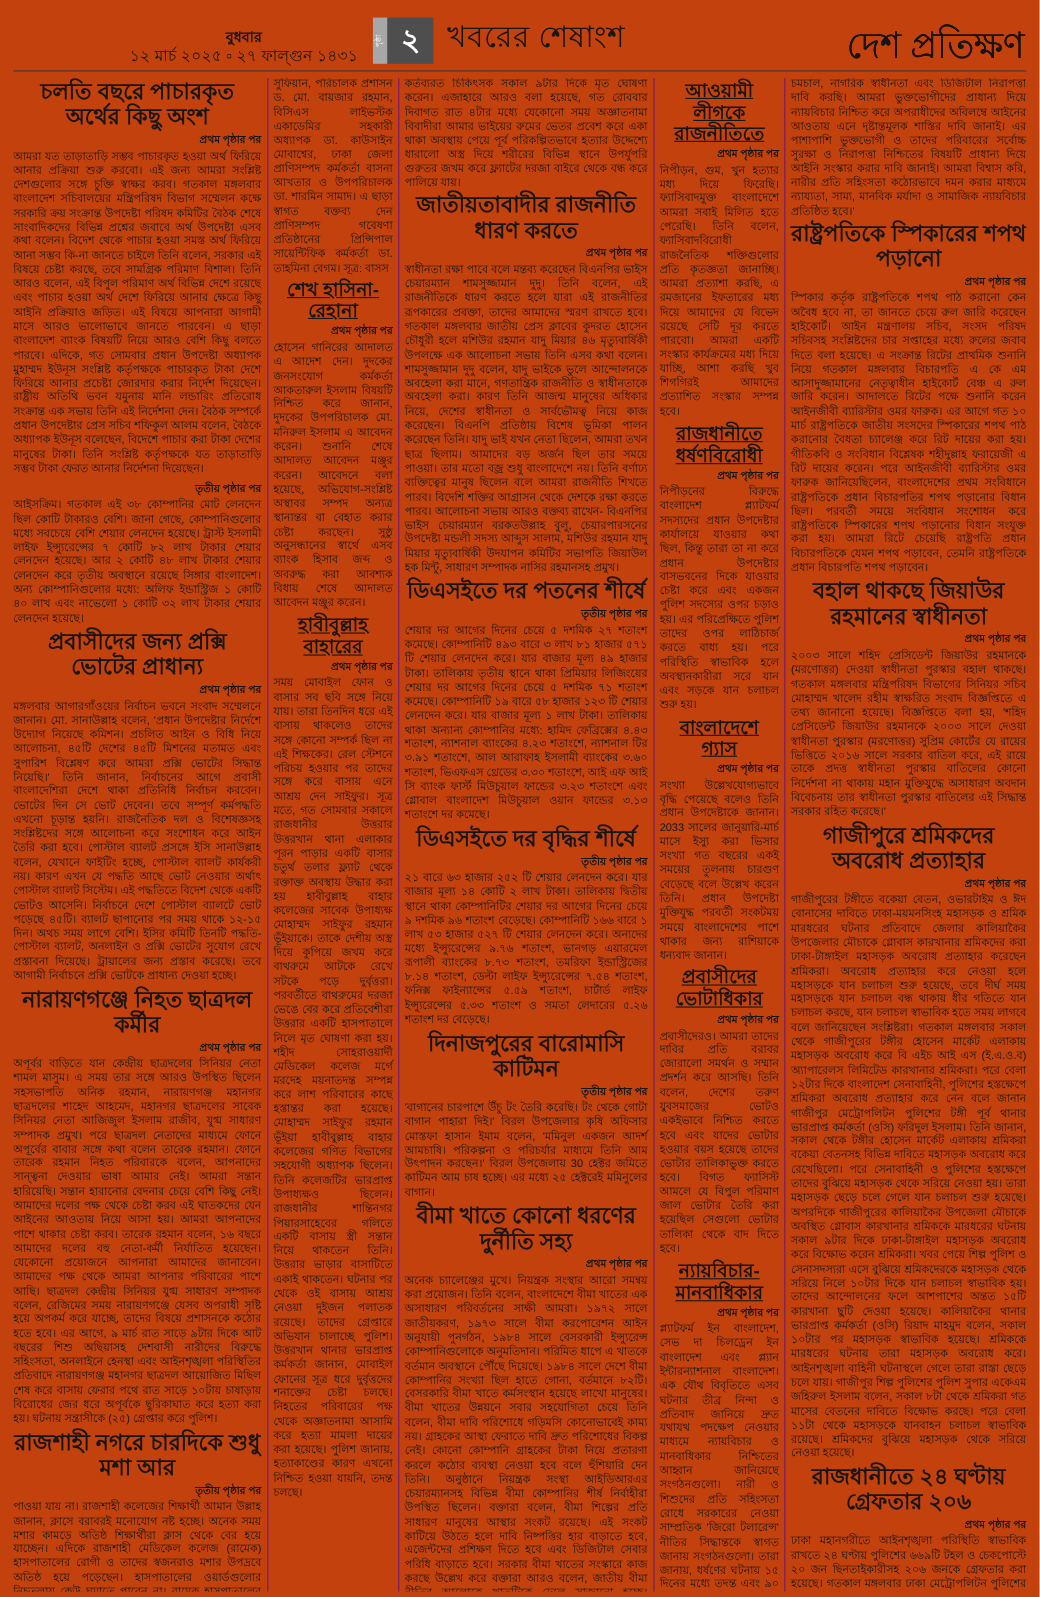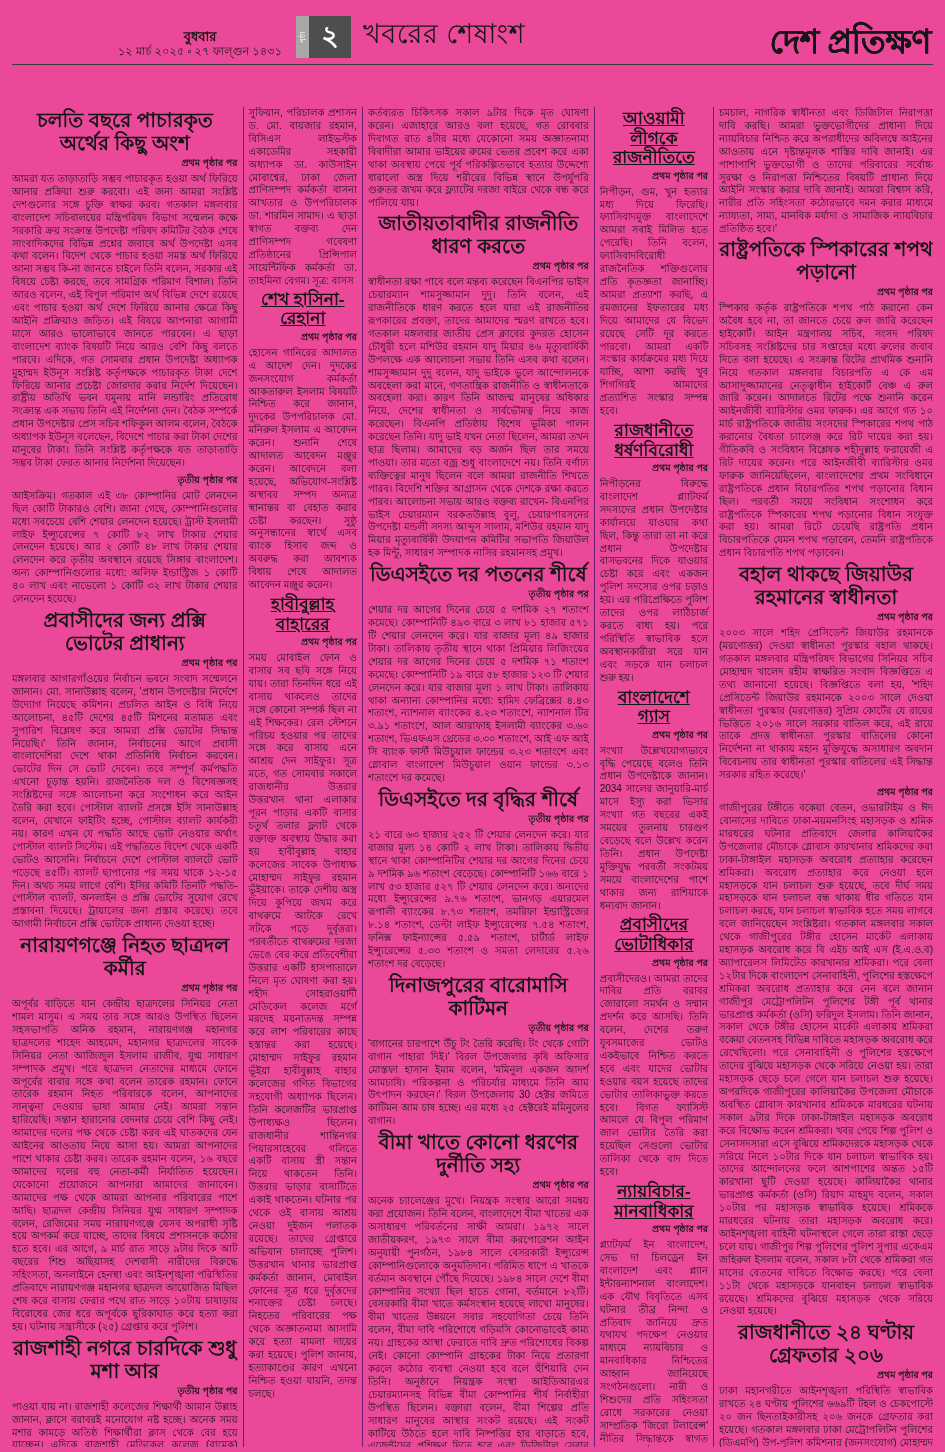--- a/index.html
+++ b/index.html
@@ -1,40 +1,40 @@
 <!DOCTYPE html>
 <html lang="bn"><head>
 <meta charset="utf-8">
 <style>
   html,body{margin:0;padding:0;background:#e8e8e8;}
   .page{
     position:relative;width:945px;height:1452px;margin:0 auto;
-    background:#ec4899;color:#161616;overflow:hidden;
+    background:#c2410c;color:#161616;overflow:hidden;
     font-family:"Liberation Sans","DejaVu Sans",sans-serif;
   }
   
   .hdr{display:flex;align-items:flex-end;padding:10px 14px 4px 14px;height:48px;}
   .hdr-date{margin-left:104px;text-align:center;line-height:1.15;}
   .hdr-day{font-weight:bold;font-size:13px;}
-  .hdr-dateline{font-size:11px;letter-spacing:.2px;text-align:center;}
+  .hdr-dateline{font-size:14px;letter-spacing:.2px;text-align:center;}
   .pagebox{display:flex;margin-left:14px;}
   .pagestrip{width:13px;height:42px;background:#a7a7a7;color:#fff;font-size:7px;
     display:flex;align-items:center;justify-content:center;
     writing-mode:vertical-rl;transform:rotate(180deg);}
   .pagenum{width:42px;height:42px;background:#4e4e4e;color:#fff;font-size:27px;
     font-weight:bold;display:flex;align-items:center;justify-content:center;}
   .section-title{font-size:27px;font-weight:normal;margin-left:12px;letter-spacing:.5px;}
   .logo-wrap{margin-left:auto;text-align:right;line-height:1;}
   .logo-tag{font-size:6.5px;color:#222;margin-bottom:1px;letter-spacing:.3px;}
-  .logo-name{font-size:33px;font-weight:bold;letter-spacing:-.5px;
+  .logo-name{font-size:33px;font-weight:normal;letter-spacing:-.5px;
     text-shadow:0 0 .6px #000;margin-top:28px;}
   .hdr-rule{border-top:1.5px solid #3a3a3a;margin:2px 12px 0 12px;}
   
   .cols{display:flex;align-items:stretch;padding:6px 12px 0 12px;height:1376px;overflow:hidden;}
-  .col{overflow:hidden;margin-top:36px;}
+  .col{overflow:hidden;}
   .col + .col{border-left:1px solid #701a75;}
   .c-wide{width:233px;padding-right:5px;}
   .c-narrow{width:112px;padding:0 5px;}
   .c-mid{width:228px;padding:0 5px;}
   .c-right{width:221px;padding-left:5px;}
   article{margin-bottom:3px;}
   .hl{margin:2px 0 0 0;text-align:center;font-weight:bold;line-height:1.15;}
   .hl-big{font-size:20px;}
   .hl-sm{font-size:17px;text-decoration:underline;}
   .cont{font-size:9.5px;font-weight:bold;text-align:right;margin:1px 0 2px 0;}
@@ -144,21 +144,21 @@
         <p class="body">নিপীড়ন, গুম, খুন হত্যার মধ্য দিয়ে ফিরেছি। ফ্যাসিবাদমুক্ত বাংলাদেশে আমরা সবাই মিলিত হতে পেরেছি। তিনি বলেন, ফ্যাসিবাদবিরোধী রাজনৈতিক শক্তিগুলোর প্রতি কৃতজ্ঞতা জানাচ্ছি। আমরা প্রত্যাশা করছি, এ রমজানের ইফতারের মধ্য দিয়ে আমাদের যে বিভেদ রয়েছে সেটি দূর করতে পারবো। আমরা একটি সংস্কার কার্যক্রমের মধ্য দিয়ে যাচ্ছি, আশা করছি খুব শিগগিরই আমাদের প্রত্যাশিত সংস্কার সম্পন্ন হবে।</p>
       </article>
       <article>
         <h2 class="hl hl-sm">রাজধানীতে ধর্ষণবিরোধী</h2>
         <div class="cont">প্রথম পৃষ্ঠার পর</div>
         <p class="body">নিপীড়নের বিরুদ্ধে বাংলাদেশ প্ল্যাটফর্ম সদস্যদের প্রধান উপদেষ্টার কার্যালয়ে যাওয়ার কথা ছিল, কিন্তু তারা তা না করে প্রধান উপদেষ্টার বাসভবনের দিকে যাওয়ার চেষ্টা করে এবং একজন পুলিশ সদস্যের ওপর চড়াও হয়। এর পরিপ্রেক্ষিতে পুলিশ তাদের ওপর লাঠিচার্জ করতে বাধ্য হয়। পরে পরিস্থিতি স্বাভাবিক হলে অবস্থানকারীরা সরে যান এবং সড়কে যান চলাচল শুরু হয়।</p>
       </article>
       <article>
         <h2 class="hl hl-sm">বাংলাদেশে গ্যাস</h2>
         <div class="cont">প্রথম পৃষ্ঠার পর</div>
-        <p class="body">সংখ্যা উল্লেখযোগ্যভাবে বৃদ্ধি পেয়েছে বলেও তিনি প্রধান উপদেষ্টাকে জানান। 2034 সালের জানুয়ারি-মার্চ মাসে ইস্যু করা ভিসার সংখ্যা গত বছরের একই সময়ের তুলনায় চারগুণ বেড়েছে বলে উল্লেখ করেন তিনি। প্রধান উপদেষ্টা মুক্তিযুদ্ধ পরবর্তী সংকটময় সময়ে বাংলাদেশের পাশে থাকার জন্য রাশিয়াকে ধন্যবাদ জানান।</p>
+        <p class="body">সংখ্যা উল্লেখযোগ্যভাবে বৃদ্ধি পেয়েছে বলেও তিনি প্রধান উপদেষ্টাকে জানান। 2033 সালের জানুয়ারি-মার্চ মাসে ইস্যু করা ভিসার সংখ্যা গত বছরের একই সময়ের তুলনায় চারগুণ বেড়েছে বলে উল্লেখ করেন তিনি। প্রধান উপদেষ্টা মুক্তিযুদ্ধ পরবর্তী সংকটময় সময়ে বাংলাদেশের পাশে থাকার জন্য রাশিয়াকে ধন্যবাদ জানান।</p>
       </article>
       <article>
         <h2 class="hl hl-sm">প্রবাসীদের ভোটাধিকার</h2>
         <div class="cont">প্রথম পৃষ্ঠার পর</div>
         <p class="body">প্রবাসীদেরও। আমরা তাদের দাবির প্রতি বরাবর জোরালো সমর্থন ও সম্মান প্রদর্শন করে আসছি। তিনি বলেন, দেশের তরুণ যুবসমাজের ভোটও একইভাবে নিশ্চিত করতে হবে এবং যাদের ভোটার হওয়ার বয়স হয়েছে তাদের ভোটার তালিকাভুক্ত করতে হবে। বিগত ফ্যাসিস্ট আমলে যে বিপুল পরিমাণ জাল ভোটার তৈরি করা হয়েছিল সেগুলো ভোটার তালিকা থেকে বাদ দিতে হবে।</p>
       </article>
       <article>
         <h2 class="hl hl-sm">ন্যায়বিচার-মানবাধিকার</h2>
         <div class="cont">প্রথম পৃষ্ঠার পর</div>
         <p class="body">প্ল্যাটফর্ম ইন বাংলাদেশ, সেভ দা চিলড্রেন ইন বাংলাদেশ এবং প্ল্যান ইন্টারন্যাশনাল বাংলাদেশ। এক যৌথ বিবৃতিতে এসব ঘটনার তীব্র নিন্দা ও প্রতিবাদ জানিয়ে দ্রুত যথাযথ পদক্ষেপ নেওয়ার মাধ্যমে ন্যায়বিচার ও মানবাধিকার নিশ্চিতের আহ্বান জানিয়েছে সংগঠনগুলো। নারী ও শিশুদের প্রতি সহিংসতা রোধে সরকারের নেওয়া সাম্প্রতিক 'জিরো টলারেন্স' নীতির সিদ্ধান্তকে স্বাগত জানায় সংগঠনগুলো। তারা জানায়, ধর্ষণের ঘটনায় ১৫ দিনের মধ্যে তদন্ত এবং ৯০ দিনের মধ্যে বিচার নিশ্চিত করার প্রতিশ্রুতি প্রশংসনীয়। আমরা এর জরুরি কার্যকর ও সুষ্ঠু বাস্তবায়ন আশা করি। ধর্ষণ ও যৌন নিপীড়নের ঘটনায় জড়িতদের অবিলম্বে আইনের আওতায় এনে দৃষ্টান্তমূলক শাস্তি ও ভুক্তভোগীদের নিরাপত্তা নিশ্চিতের দাবি জানাচ্ছি। এছাড়া ধর্ষণের ঘটনায় ভুক্তভোগীদের ন্যায়বিচার নিশ্চিতে মানবাধিকার আন্দোলনের সঙ্গে সামঞ্জস্য রেখে ধর্ষণ আইনের সংস্কার এবং ভুক্তভোগী ও সাক্ষী সুরক্ষা আইন প্রণয়নের দাবি জানানো হয়। বিবৃতিতে আরও বলা হয়, শিশু ও নারীর প্রতি সহিংসতার ঘটনাগুলো দ্রুত বিচার ট্রাইব্যুনালে পাঠানো এবং ভুক্তভোগী পরিবারকে আইনি ও মানসিক সহায়তা দেওয়া জরুরি। সংগঠনগুলো সমাজের সব স্তরের মানুষকে সহিংসতার বিরুদ্ধে সোচ্চার হওয়ার আহ্বান জানায়।</p>
@@ -171,20 +171,21 @@
         <h2 class="hl hl-big">রাষ্ট্রপতিকে স্পিকারের শপথ পড়ানো</h2>
         <div class="cont">প্রথম পৃষ্ঠার পর</div>
         <p class="body">স্পিকার কর্তৃক রাষ্ট্রপতিকে শপথ পাঠ করানো কেন অবৈধ হবে না, তা জানতে চেয়ে রুল জারি করেছেন হাইকোর্ট। আইন মন্ত্রণালয় সচিব, সংসদ পরিষদ সচিবসহ সংশ্লিষ্টদের চার সপ্তাহের মধ্যে রুলের জবাব দিতে বলা হয়েছে। এ সংক্রান্ত রিটের প্রাথমিক শুনানি নিয়ে গতকাল মঙ্গলবার বিচারপতি এ কে এম আসাদুজ্জামানের নেতৃত্বাধীন হাইকোর্ট বেঞ্চ এ রুল জারি করেন। আদালতে রিটের পক্ষে শুনানি করেন আইনজীবী ব্যারিস্টার ওমর ফারুক। এর আগে গত ১০ মার্চ রাষ্ট্রপতিকে জাতীয় সংসদের স্পিকারের শপথ পাঠ করানোর বৈধতা চ্যালেঞ্জ করে রিট দায়ের করা হয়। গীতিকবি ও সংবিধান বিশ্লেষক শহীদুল্লাহ ফরায়েজী এ রিট দায়ের করেন। পরে আইনজীবী ব্যারিস্টার ওমর ফারুক জানিয়েছিলেন, বাংলাদেশের প্রথম সংবিধানে রাষ্ট্রপতিকে প্রধান বিচারপতির শপথ পড়ানোর বিধান ছিল। পরবর্তী সময়ে সংবিধান সংশোধন করে রাষ্ট্রপতিকে স্পিকারের শপথ পড়ানোর বিধান সংযুক্ত করা হয়। আমরা রিটে চেয়েছি রাষ্ট্রপতি প্রধান বিচারপতিকে যেমন শপথ পড়াবেন, তেমনি রাষ্ট্রপতিকে প্রধান বিচারপতি শপথ পড়াবেন।</p>
       </article>
       <article>
         <h2 class="hl hl-big">বহাল থাকছে জিয়াউর রহমানের স্বাধীনতা</h2>
         <div class="cont">প্রথম পৃষ্ঠার পর</div>
         <p class="body">২০০৩ সালে শহিদ প্রেসিডেন্ট জিয়াউর রহমানকে (মরণোত্তর) দেওয়া স্বাধীনতা পুরস্কার বহাল থাকছে। গতকাল মঙ্গলবার মন্ত্রিপরিষদ বিভাগের সিনিয়র সচিব মোহাম্মদ খালেদ রহীম স্বাক্ষরিত সংবাদ বিজ্ঞপ্তিতে এ তথ্য জানানো হয়েছে। বিজ্ঞপ্তিতে বলা হয়, 'শহিদ প্রেসিডেন্ট জিয়াউর রহমানকে ২০০৩ সালে দেওয়া স্বাধীনতা পুরস্কার (মরণোত্তর) সুপ্রিম কোর্টের যে রায়ের ভিত্তিতে ২০১৬ সালে সরকার বাতিল করে, এই রায়ে তাকে প্রদত্ত স্বাধীনতা পুরস্কার বাতিলের কোনো নির্দেশনা না থাকায় মহান মুক্তিযুদ্ধে অসাধারণ অবদান বিবেচনায় তার স্বাধীনতা পুরস্কার বাতিলের এই সিদ্ধান্ত সরকার রহিত করেছে।'</p>
       </article>
       <article>
+        <h2 class="hl hl-big">গাজীপুরে শ্রমিকদের অবরোধ প্রত্যাহার</h2>
         <div class="cont">প্রথম পৃষ্ঠার পর</div>
         <p class="body">গাজীপুরের টঙ্গীতে বকেয়া বেতন, ওভারটাইম ও ঈদ বোনাসের দাবিতে ঢাকা-ময়মনসিংহ মহাসড়ক ও শ্রমিক মারধরের ঘটনার প্রতিবাদে জেলার কালিয়াকৈর উপজেলার মৌচাকে গ্লোবাস কারখানার শ্রমিকদের করা ঢাকা-টাঙ্গাইল মহাসড়ক অবরোধ প্রত্যাহার করেছেন শ্রমিকরা। অবরোধ প্রত্যাহার করে নেওয়া হলে মহাসড়কে যান চলাচল শুরু হয়েছে, তবে দীর্ঘ সময় মহাসড়কে যান চলাচল বন্ধ থাকায় ধীর গতিতে যান চলাচল করছে, যান চলাচল স্বাভাবিক হতে সময় লাগবে বলে জানিয়েছেন সংশ্লিষ্টরা। গতকাল মঙ্গলবার সকাল থেকে গাজীপুরের টঙ্গীর হোসেন মার্কেট এলাকায় মহাসড়ক অবরোধ করে বি এইচ আই এস (ই.এ.ও.ব) অ্যাপারেলস লিমিটেড কারখানার শ্রমিকরা। পরে বেলা ১২টার দিকে বাংলাদেশ সেনাবাহিনী, পুলিশের হস্তক্ষেপে শ্রমিকরা অবরোধ প্রত্যাহার করে নেন বলে জানান গাজীপুর মেট্রোপলিটন পুলিশের টঙ্গী পূর্ব থানার ভারপ্রাপ্ত কর্মকর্তা (ওসি) ফরিদুল ইসলাম। তিনি জানান, সকাল থেকে টঙ্গীর হোসেন মার্কেট এলাকায় শ্রমিকরা বকেয়া বেতনসহ বিভিন্ন দাবিতে মহাসড়ক অবরোধ করে রেখেছিলো। পরে সেনাবাহিনী ও পুলিশের হস্তক্ষেপে তাদের বুঝিয়ে মহাসড়ক থেকে সরিয়ে নেওয়া হয়। তারা মহাসড়ক ছেড়ে চলে গেলে যান চলাচল শুরু হয়েছে। অপরদিকে গাজীপুরের কালিয়াকৈর উপজেলা মৌচাকে অবস্থিত গ্লোবাস কারখানার শ্রমিককে মারধরের ঘটনায় সকাল ৯টার দিকে ঢাকা-টাঙ্গাইল মহাসড়ক অবরোধ করে বিক্ষোভ করেন শ্রমিকরা। খবর পেয়ে শিল্প পুলিশ ও সেনাসদস্যরা এসে বুঝিয়ে শ্রমিকদেরকে মহাসড়ক থেকে সরিয়ে নিলে ১০টার দিকে যান চলাচল স্বাভাবিক হয়। তাদের আন্দোলনের ফলে আশপাশের অন্তত ১৫টি কারখানা ছুটি দেওয়া হয়েছে। কালিয়াকৈর থানার ভারপ্রাপ্ত কর্মকর্তা (ওসি) রিয়াদ মাহমুদ বলেন, সকাল ১০টার পর মহাসড়ক স্বাভাবিক হয়েছে। শ্রমিককে মারধরের ঘটনায় তারা মহাসড়ক অবরোধ করে। আইনশৃঙ্খলা বাহিনী ঘটনাস্থলে গেলে তারা রাস্তা ছেড়ে চলে যায়। গাজীপুর শিল্প পুলিশের পুলিশ সুপার একেএম জহিরুল ইসলাম বলেন, সকাল ৮টা থেকে শ্রমিকরা গত মাসের বেতনের দাবিতে বিক্ষোভ করছে। পরে বেলা ১১টা থেকে মহাসড়কে যানবাহন চলাচল স্বাভাবিক রয়েছে। শ্রমিকদের বুঝিয়ে মহাসড়ক থেকে সরিয়ে নেওয়া হয়েছে।</p>
       </article>
       <article>
         <h2 class="hl hl-big">রাজধানীতে ২৪ ঘণ্টায় গ্রেফতার ২০৬</h2>
         <div class="cont">প্রথম পৃষ্ঠার পর</div>
         <p class="body">ঢাকা মহানগরীতে আইনশৃঙ্খলা পরিস্থিতি স্বাভাবিক রাখতে ২৪ ঘণ্টায় পুলিশের ৬৬৯টি টহল ও চেকপোস্টে ২০ জন ছিনতাইকারীসহ ২০৬ জনকে গ্রেফতার করা হয়েছে। গতকাল মঙ্গলবার ঢাকা মেট্রোপলিটন পুলিশের (ডিএমপি) উপ-পুলিশ কমিশনার (জনসংযোগ) মোহাম্মদ তালেবুর রহমান বার্তায় এ তথ্য জানান। ডিএমপি জানায়, গত সোমবার ২৪ ঘণ্টায় রাজধানীর ৫০টি থানা এলাকায় নিরাপত্তা নিশ্চিত করতে দুই পালায় মোট ৬৬৯টি টহল টিম দায়িত্ব পালন করে। এর মধ্যে রাতের শিফটে ৩৪৫টি এবং দিনের শিফটে ৩২৪টি টহল টিম কাজ করে। এসব টহল টিমের মধ্যে ছিল ৪৭৬টি মোবাইল পেট্রোল, ৭৩টি ফুট পেট্রোল ও ১৯৫টি হোন্ডা পেট্রোল টিম। নগরীর গুরুত্বপূর্ণ ও কৌশলগত স্থানে ৭১টি পুলিশি চেকপোস্ট পরিচালিত হয়। ডিএমপির টহল টিমের পাশাপাশি অপরাধপ্রবণ স্থানে নিরাপত্তা নিশ্চিত করতে দুই পালায় সিটিটিসির ১৪টি, তিন পালায় অ্যান্টি টেরোরিজম ইউনিটের (এটিইউ) ১২টি এবং রাতে র‍্যাবের ১০টি টহল টিম দায়িত্ব পালন করে। এ ছাড়া পুলিশের বিশেষায়িত ইউনিট এপিবিএন ২০টি চেকপোস্ট পরিচালনা করে। অভিযানে বিভিন্ন অপরাধে জড়িত ২০৬ জনকে গ্রেফতার করা হয়েছে। তাদের মধ্যে ১৭ জন ডাকাত, ২০ জন পেশাদার ছিনতাইকারী, ৪ জন চাঁদাবাজ, ১৪ জন চোর, ১৩ জন চিহ্নিত মাদক কারবারি ও ২৯ জন পরোয়ানভুক্ত আসামি। এছাড়া অন্যান্য অপরাধে আরও ১০৯ জনকে গ্রেফতার করা হয়। এ সময় তাদের কাছ থেকে একটি দেশীয় তৈরি পাইপগান, পাঁচ রাউন্ড গুলি, একটি খালি কার্তুজ, একটি চাকু, বুটি চাপাতি, একটি ছোরা, চারটি প্লাস্টিকের পাইপ, ১৩টি সিম কার্ড, ১৫ বস্তা পলিথিন, একটি বাস, দুটি মোবাইল ও নগদ ২২ হাজার ৩৭০ টাকা জব্দ করা হয়। অভিযানে বিপুল পরিমাণ মাদকও উদ্ধার করা হয়েছে। ডিএমপি আরও জানায়, গ্রেফতারদের বিরুদ্ধে ডিএমপির বিভিন্ন থানায় মোট ৫৫টি মামলা দায়ের করা হয়েছে এবং যথাযথ আইনানুগ ব্যবস্থা নেওয়া হয়েছে।</p>
       </article>
 
     </section>

